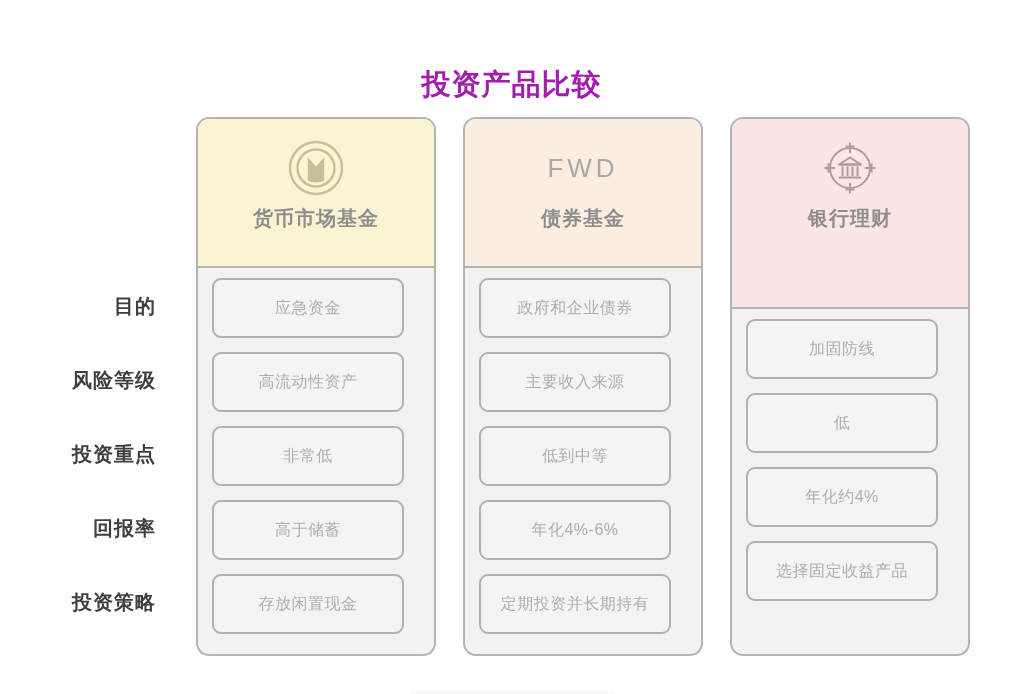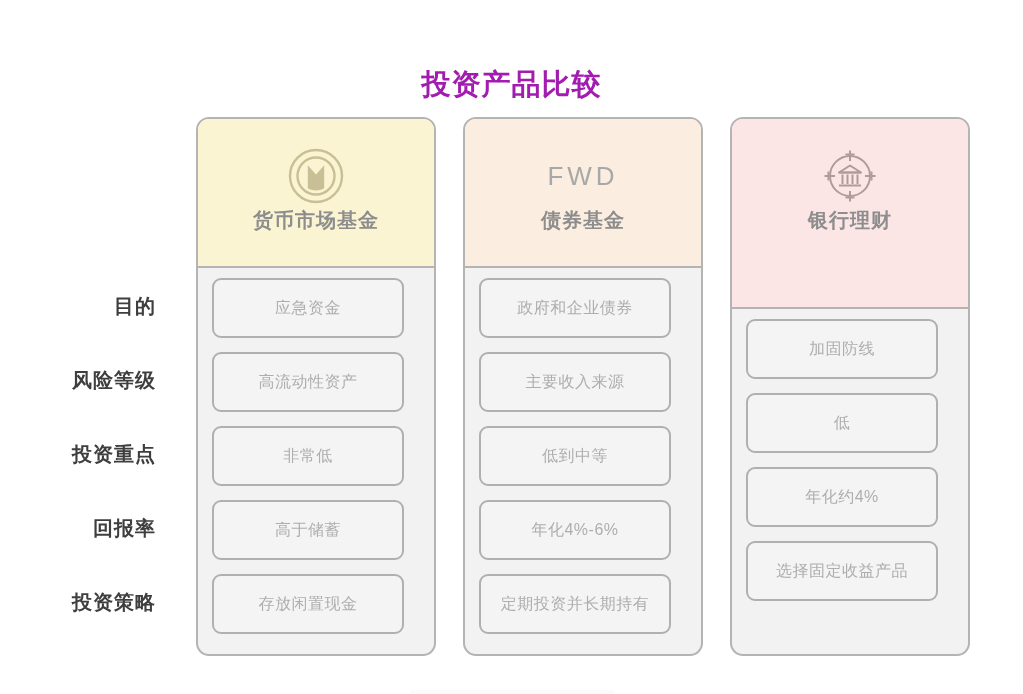--- a/index.html
+++ b/index.html
@@ -74,36 +74,37 @@
   }
 
   .col-header {
     height: 190px;
     border-bottom: 2px solid #b4b4b4;
     display: flex;
     flex-direction: column;
     align-items: center;
     justify-content: flex-start;
     box-sizing: border-box;
-    padding-top: 26px;
+    padding-top: 18px;
   }
   .col-logo {
     height: 62px;
     display: flex;
     align-items: center;
     justify-content: center;
   }
   .col-logo svg { display: block; }
   .logo-text {
     font-size: 26px;
     letter-spacing: 4px;
     color: #a8a8a8;
     font-weight: normal;
   }
   .col-title {
+    margin-top: 6px;
     font-size: 20px;
     font-weight: bold;
     color: #8d8d8d;
     letter-spacing: 1px;
     white-space: nowrap;
   }
 
   .col-body {
     flex: 1;
     padding: 10px 30px 12px 14px;

